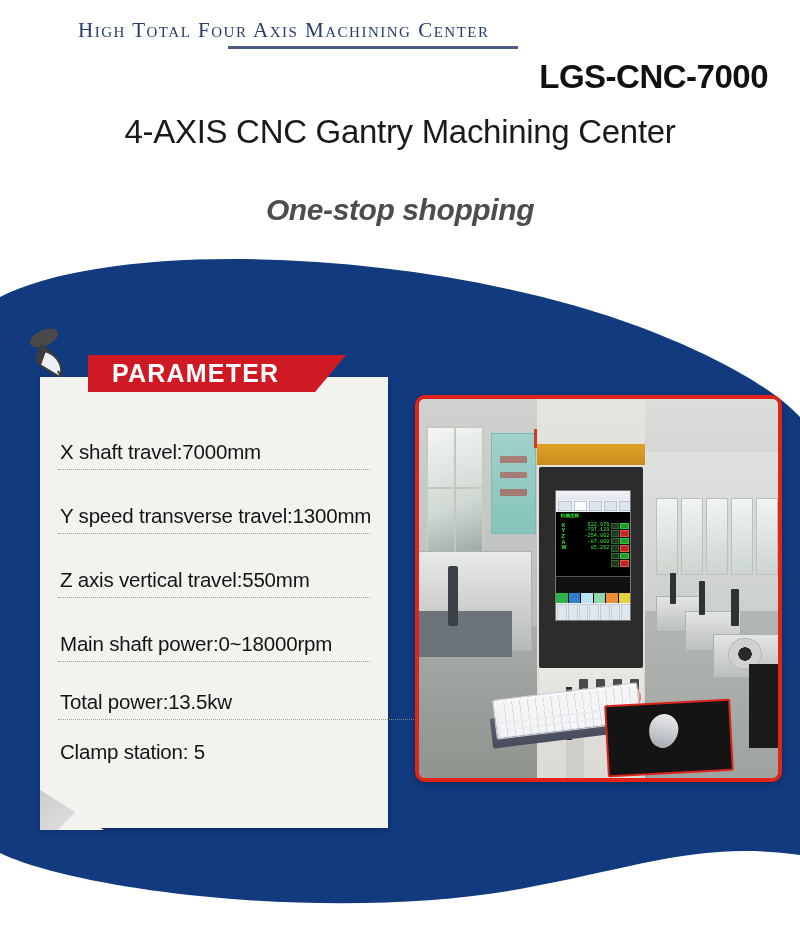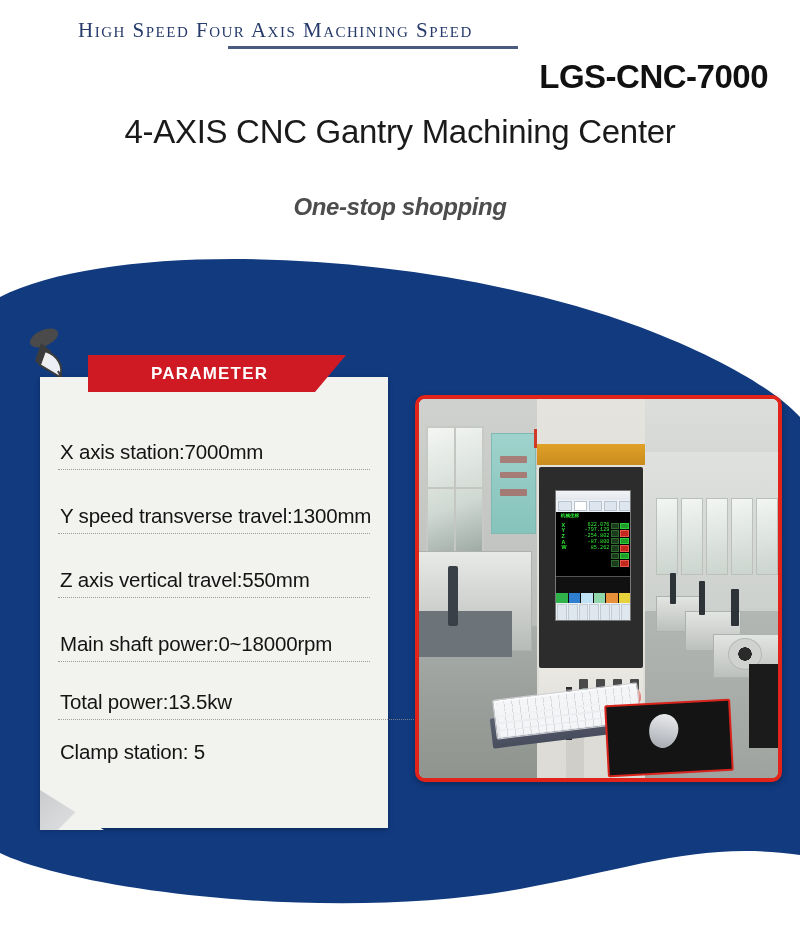--- a/index.html
+++ b/index.html
@@ -18,21 +18,21 @@
 
   #model{position:absolute;right:32px;top:58px;
          font-size:33px;font-weight:bold;color:#111111;
          letter-spacing:-0.5px;white-space:nowrap;}
 
   #subtitle{position:absolute;left:0;top:113px;width:800px;
             text-align:center;font-size:33px;color:#1a1a1a;
             letter-spacing:-0.3px;white-space:nowrap;}
 
   #tagline{position:absolute;left:0;top:193px;width:800px;
-           text-align:center;font-size:24px;font-weight:bold;font-style:italic;
+           text-align:center;font-size:30px;font-weight:bold;font-style:italic;
            color:#4d4d4d;letter-spacing:-0.4px;white-space:nowrap;}
 
   
   #blue-panel{position:absolute;left:0;top:255px;width:800px;height:660px;
               overflow:hidden;}
   #blue-panel svg{display:block;}
 
   
   #pushpin{position:absolute;left:18px;top:325px;width:64px;height:72px;}
 
@@ -41,21 +41,21 @@
               background:#f2f2ef;
               box-shadow:0 2px 5px rgba(0,0,0,.28);}
   #param-card-fold{position:absolute;left:40px;top:790px;width:64px;height:40px;
                    background:linear-gradient(135deg,#c9cbcd 0%, #d9dbdc 55%, #f2f2ef 56%);
                    clip-path:polygon(0 100%,0 0,100% 100%);}
 
   #param-ribbon{position:absolute;left:88px;top:355px;width:258px;height:37px;
                 background:#cf1a24;
                 clip-path:polygon(0 0, 100% 0, 88% 100%, 0 100%);
                 display:flex;align-items:center;}
-  #param-ribbon-label{padding-left:63px;color:#ffffff;font-size:17px;
+  #param-ribbon-label{padding-left:24px;color:#ffffff;font-size:25px;
                       font-weight:bold;letter-spacing:1.2px;white-space:nowrap;}
 
   .spec-list{position:absolute;left:40px;top:398px;width:348px;}
   .spec-row{position:relative;height:auto;}
   .spec-text{font-size:20.5px;color:#141414;letter-spacing:-0.2px;
              white-space:nowrap;padding-left:20px;}
   .spec-sep{height:0;border-bottom:1.5px dotted #8e8e8e;
             margin:5px 18px 0 18px;opacity:.85;}
 
   
@@ -169,21 +169,21 @@
       background:repeating-linear-gradient(180deg,#2b2b2b 0 2px,#5a5a5a 2px 4px);}
   .row-mach{position:absolute;background:linear-gradient(180deg,#e3e5e2 0%,#bcc0bc 100%);
       border:1px solid #aeb2ae;}
   .row-arm{position:absolute;background:#2e3338;border-radius:1px;}
 </style>
 </head>
 <body>
 
 <div id="header">
 
-  <div id="kicker">High Speed Four Axis Machining Speed</div>
+  <div id="kicker">High Total Four Axis Machining Center</div>
   <div id="kicker-rule"></div>
 
   <div id="model">LGS-CNC-7000</div>
 
   <div id="subtitle">4-AXIS CNC Gantry Machining Center</div>
 
   <div id="tagline">One-stop shopping</div>
 </div>
 
 <div id="blue-panel">
@@ -210,21 +210,21 @@
 
 <div id="param-card"></div>
 <div id="param-card-fold"></div>
 
 <div id="param-ribbon">
   <span id="param-ribbon-label">PARAMETER</span>
 </div>
 
 <div class="spec-list" id="spec-list">
     <div class="spec-row" style="position: absolute; left: 0px; top: 42px; width: 348px;">
-      <div class="spec-text">X axis station:7000mm</div>
+      <div class="spec-text">X shaft travel:7000mm</div>
       <div class="spec-sep"></div>
     </div>
     <div class="spec-row" style="position: absolute; left: 0px; top: 106px; width: 348px;">
       <div class="spec-text">Y speed transverse travel:1300mm</div>
       <div class="spec-sep"></div>
     </div>
     <div class="spec-row" style="position: absolute; left: 0px; top: 170px; width: 348px;">
       <div class="spec-text">Z axis vertical travel:550mm</div>
       <div class="spec-sep"></div>
     </div>

